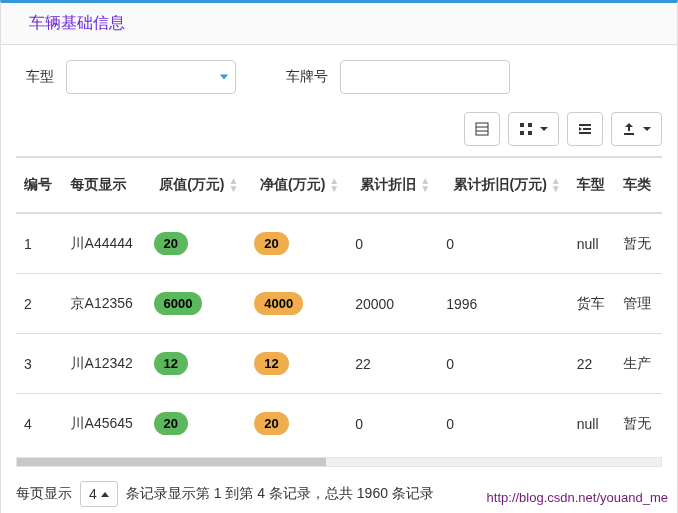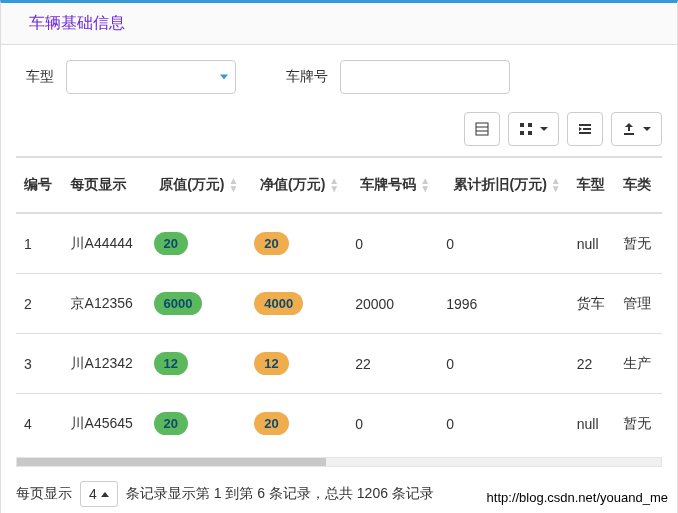--- a/index.html
+++ b/index.html
@@ -79,21 +79,21 @@
   th .sort {
     display:inline-block; margin-left:4px; color:#ccc; font-size:10px; line-height:8px;
   }
   th .sort::before{content:"▲";display:block;}
   th .sort::after{content:"▼";display:block;}
   .th-inner{display:flex; align-items:center; justify-content:flex-start;}
   .th-right .th-inner{justify-content:flex-end;}
   .th-right{ text-align:right;}
   .pill {
     display:inline-block; min-width:28px; padding:4px 10px; border-radius:12px;
-    color:#0c4a6e; font-weight:700; font-size:13px; text-align:left;
+    color:#000000; font-weight:700; font-size:13px; text-align:left;
   }
   .g{background:#5cb85c;}
   .o{background:#f39c12;}
   .o{background:#f0ad4e;}
   .g{background:#4caf50;}
   .g{background:#5cb85c;}
   .g{background:#40b46c;}
   .g{background:#5cb85c;}
   .pill.g{background:#5cb85c;}
   .pill.o{background:#f0ad4e;}
@@ -128,21 +128,21 @@
   }
   .page-btn{
     border:1px solid #ddd; padding:8px 12px; color:#337ab7; background:#fff; margin-left:-1px;
     min-width:34px; text-align:center; cursor:pointer;
   }
   .page-btn.first{border-radius:4px 0 0 4px;}
   .page-btn.last{border-radius:0 4px 4px 0;}
   .page-btn.active{ background:#337ab7; color:#fff; border-color:#337ab7;}
   .page-btn.disabled{ color:#bbb; cursor:default;}
   .watermark{
-    position:absolute; right:10px; bottom:8px; color:#000000; font-size:13px; pointer-events:none;
+    position:absolute; right:10px; bottom:8px; color:#701a75; font-size:13px; pointer-events:none;
   }
   svg{display:block;}
 </style>
 </head>
 <body>
 
 <div class="panel">
   <div class="panel-heading">车辆基础信息</div>
   <div class="panel-body">
 
@@ -213,21 +213,21 @@
                 </span>
               </th>
             <th class="th-right">
                 <span class="th-inner">
                   <span>净值(万元)</span>
                   <span class="sort"></span>
                 </span>
               </th>
             <th class="th-right">
                 <span class="th-inner">
-                  <span>车牌号码</span>
+                  <span>累计折旧</span>
                   <span class="sort"></span>
                 </span>
               </th>
             <th class="th-right">
                 <span class="th-inner">
                   <span>累计折旧(万元)</span>
                   <span class="sort"></span>
                 </span>
               </th>
             <th>
@@ -290,21 +290,21 @@
     <div class="scroll-track">
       <div class="scroll-thumb"></div>
     </div>
 
     <div class="footer-row">
       <span>每页显示</span>
       <span class="page-size">
         <span>4</span>
         <span class="caret-up"></span>
       </span>
-      <span>条记录显示第 1 到第 6 条记录，总共 1206 条记录</span>
+      <span>条记录显示第 1 到第 4 条记录，总共 1960 条记录</span>
     </div>
 
     <div class="pagination">
       <span class="page-btn first disabled">‹</span>
       <span class="page-btn active">1</span>
       <span class="page-btn">2</span>
       <span class="page-btn">3</span>
       <span class="page-btn">4</span>
       <span class="page-btn">5</span>
       <span class="page-btn disabled">…</span>

